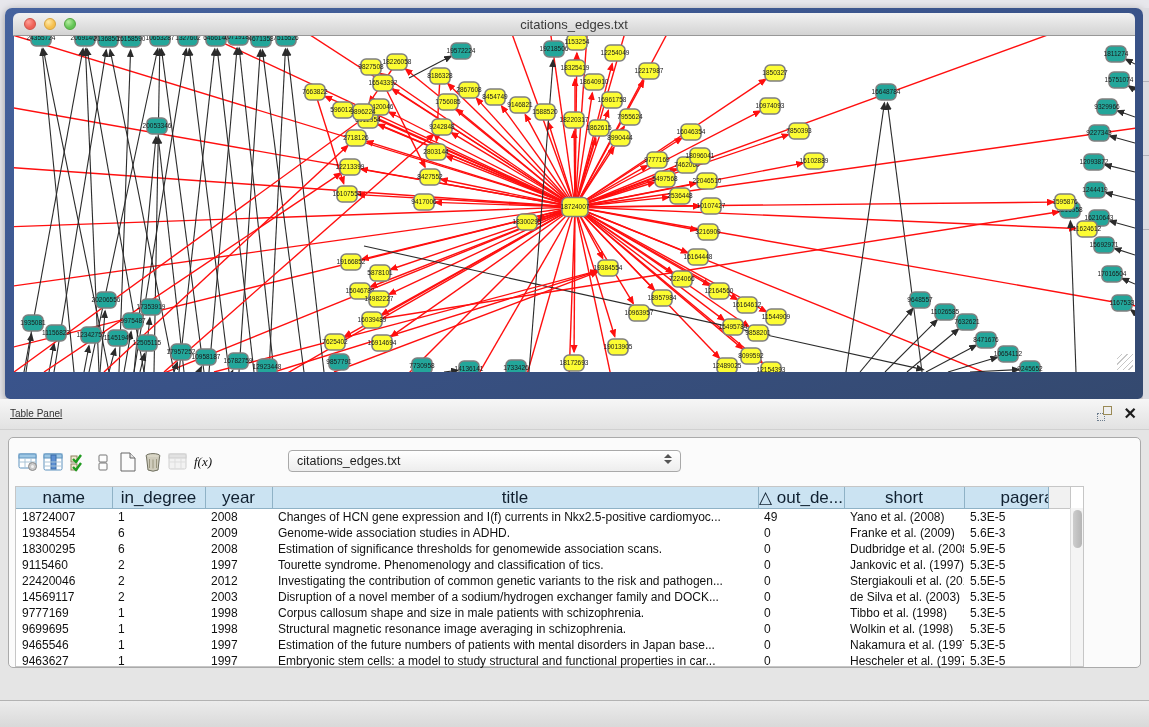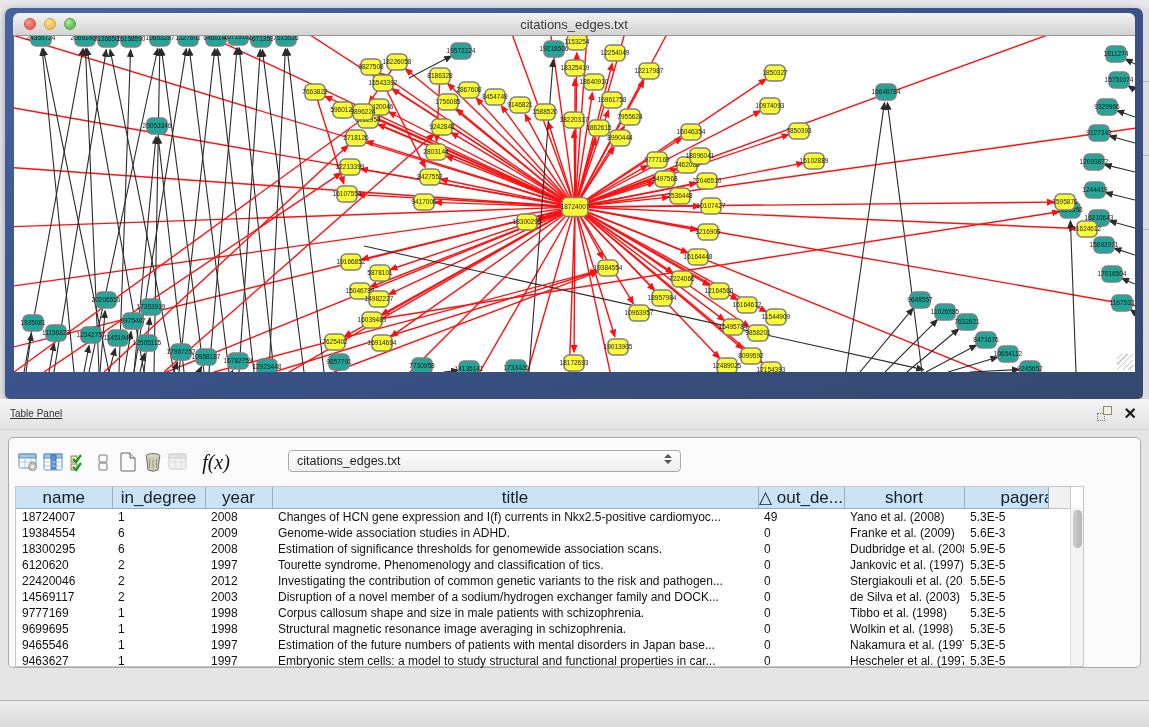--- a/index.html
+++ b/index.html
@@ -571,21 +571,21 @@
             <path d="M5.5 7 v9 M9 7.5 v9 M12.5 7 v9" stroke="#9a967f"></path>
           </svg>
       </span>
       <span class="tbtn">
         <svg width="20" height="18" opacity="0.45">
             <rect x="1" y="1" width="17" height="15" rx="1.5" fill="#e8e8e8" stroke="#9a9a9a"></rect>
             <rect x="1" y="1" width="17" height="4" fill="#c4c4c4" stroke="#9a9a9a"></rect>
             <path d="M1 9h17M7 5v11M13 5v11" stroke="#bbb"></path>
           </svg>
       </span>
-      <span class="tbtn" style="font-family:'Liberation Serif',serif;font-style:italic;font-size:20px;color:#111;margin-left:13px;">f(x)</span>
+      <span class="tbtn" style="font-family:'Liberation Serif',serif;font-style:italic;font-size:13px;color:#111;">f(x)</span>
     </div>
 
     <div class="combo">
       <span>citations_edges.txt</span>
       <span class="stepper">
           <b class="up"></b>
           <b class="dn"></b>
         </span>
     </div>
 
@@ -628,21 +628,21 @@
               <td>18300295</td>
               <td>6</td>
               <td>2008</td>
               <td>Estimation of significance thresholds for genomewide association scans.</td>
               <td>0</td>
               <td>Dudbridge et al. (2008)</td>
               <td>5.9E-5</td>
               <td></td>
             </tr>
             <tr>
-              <td>6120620</td>
+              <td>9115460</td>
               <td>2</td>
               <td>1997</td>
               <td>Tourette syndrome. Phenomenology and classification of tics.</td>
               <td>0</td>
               <td>Jankovic et al. (1997)</td>
               <td>5.3E-5</td>
               <td></td>
             </tr>
             <tr>
               <td>22420046</td>

